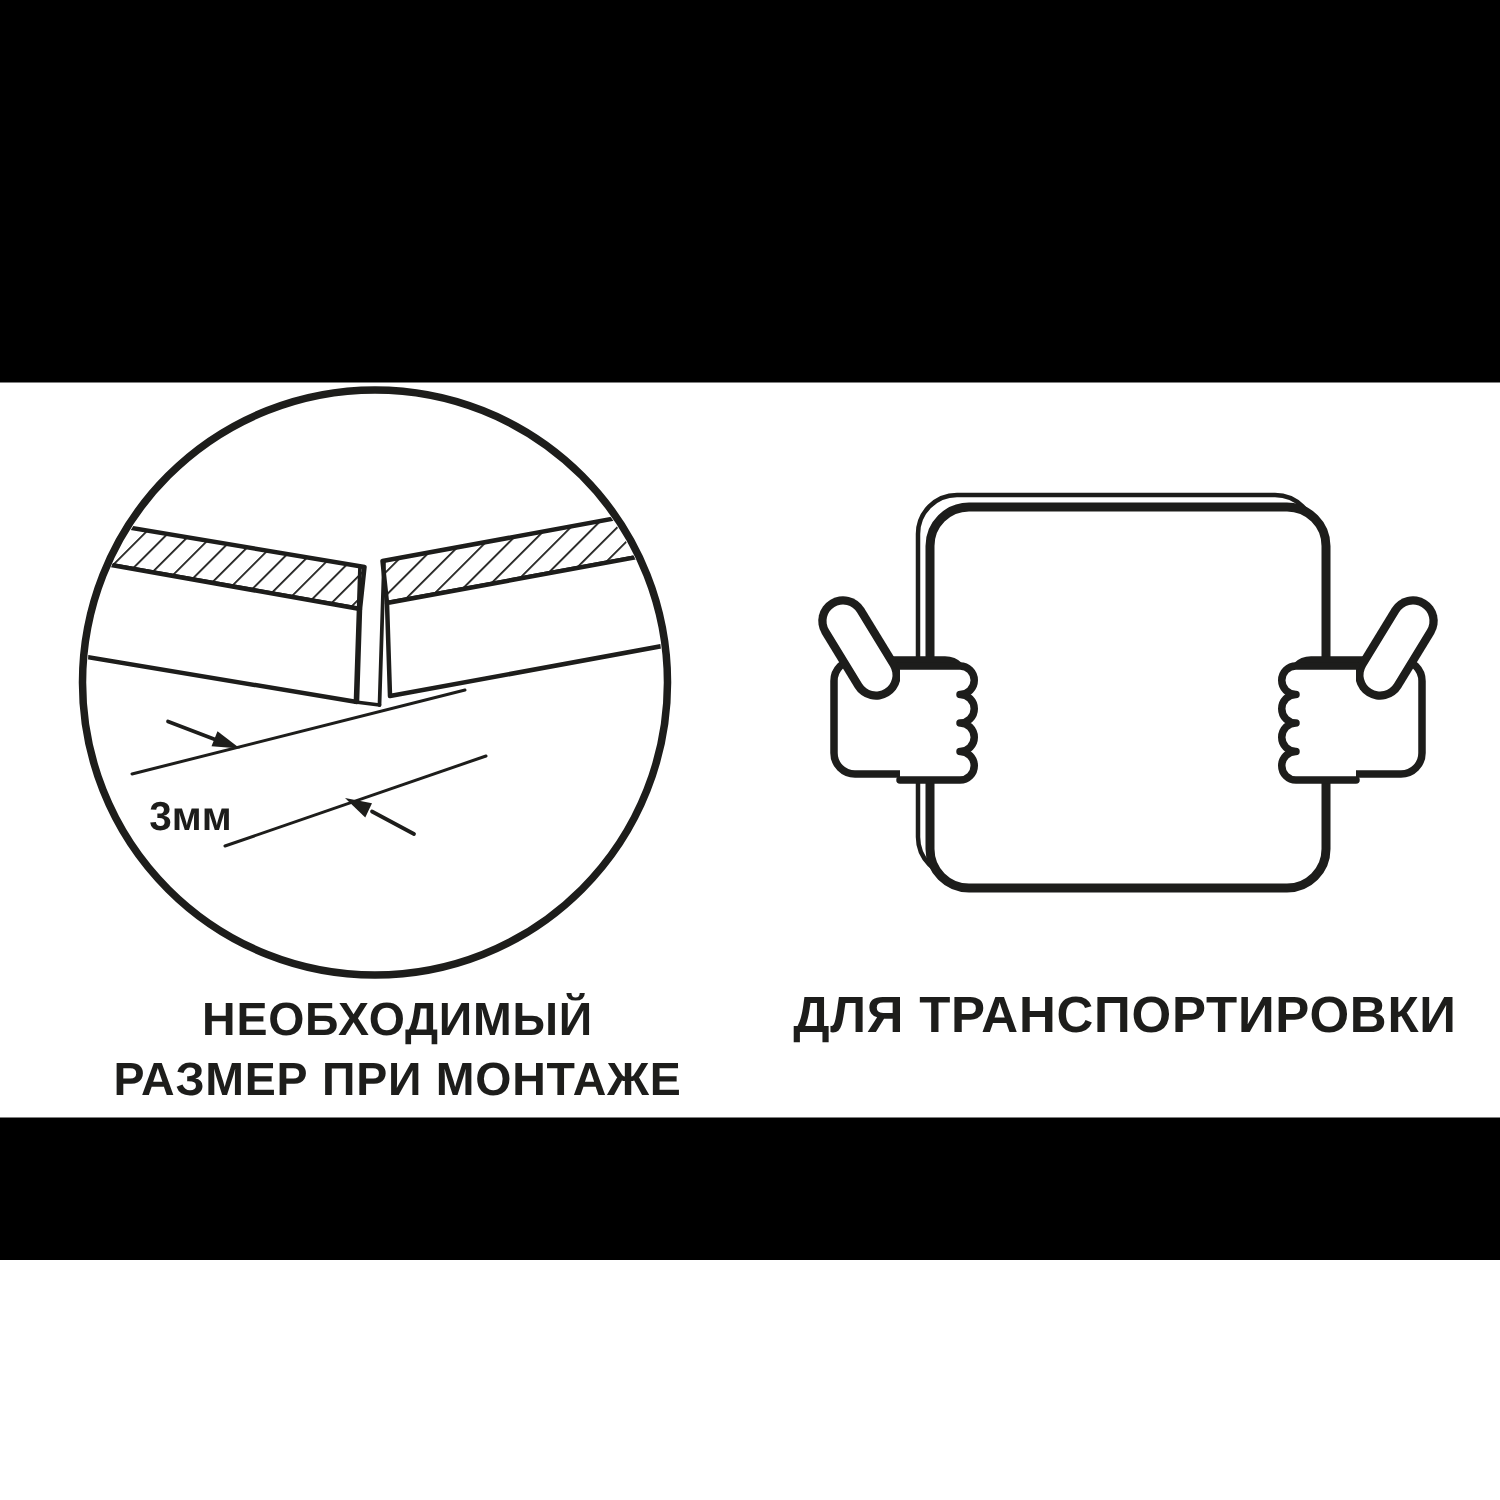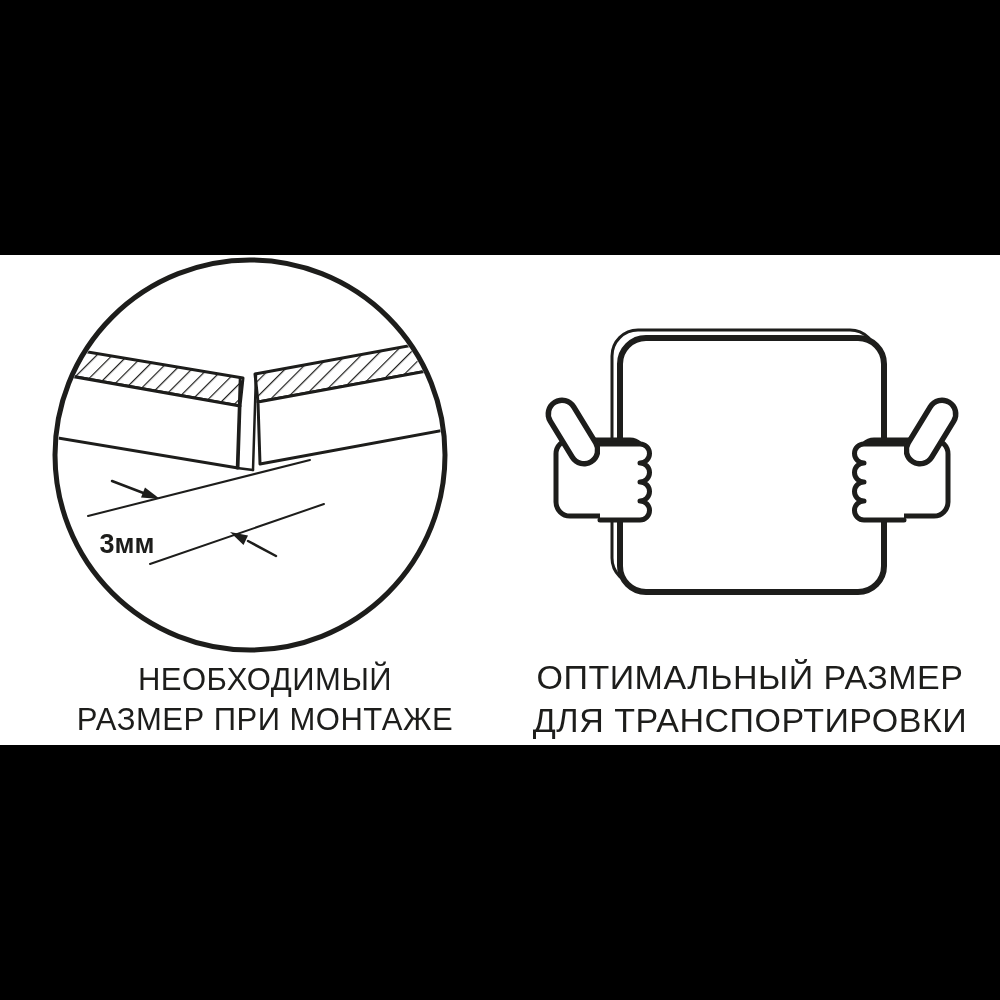--- a/index.html
+++ b/index.html
@@ -1,25 +1,25 @@
 <!DOCTYPE html>
 <html><head>
 <meta charset="utf-8">
 <style>
   html,body{margin:0;padding:0;background:#ffffff;}
   .poster{
-    position:relative;width:1000px;height:1000px;background:#ffffff;overflow:hidden;
+    position:relative;width:1000px;height:840px;background:#ffffff;overflow:hidden;
     font-family:"Liberation Sans",sans-serif;
   }
   .bar{position:absolute;left:0;width:1000px;background:#000000;}
   .bar-top{top:0;height:255px;}
   .bar-bottom{top:745px;height:255px;}
   .artwork{position:absolute;left:0;top:250px;width:1000px;height:500px;}
   .caption{
-    position:absolute;text-align:center;color:#1d1d1b;font-weight:400;
+    position:absolute;text-align:center;color:#1d1d1b;font-weight:700;
     letter-spacing:.5px;
   }
   .caption-left{left:30px;top:660px;width:470px;font-size:31px;line-height:40px;}
   .caption-right{left:505px;top:656px;width:490px;font-size:34px;line-height:43px;}
   svg text{
     font-family:"Liberation Sans",sans-serif;
   }
 </style>
 </head>
 <body>
@@ -94,17 +94,16 @@
       <use href="#hand" transform="translate(1504 0) scale(-1 1)"></use>
     </g>
   </svg>
 
   <div class="caption caption-left">
     <div>НЕОБХОДИМЫЙ</div>
     <div>РАЗМЕР ПРИ МОНТАЖЕ</div>
   </div>
 
   <div class="caption caption-right">
-    <div>ОПТИМАЛЬНЫЙ РАЗМЕР</div>
     <div>ДЛЯ ТРАНСПОРТИРОВКИ</div>
   </div>
 
 </div>
 
 </body></html>

